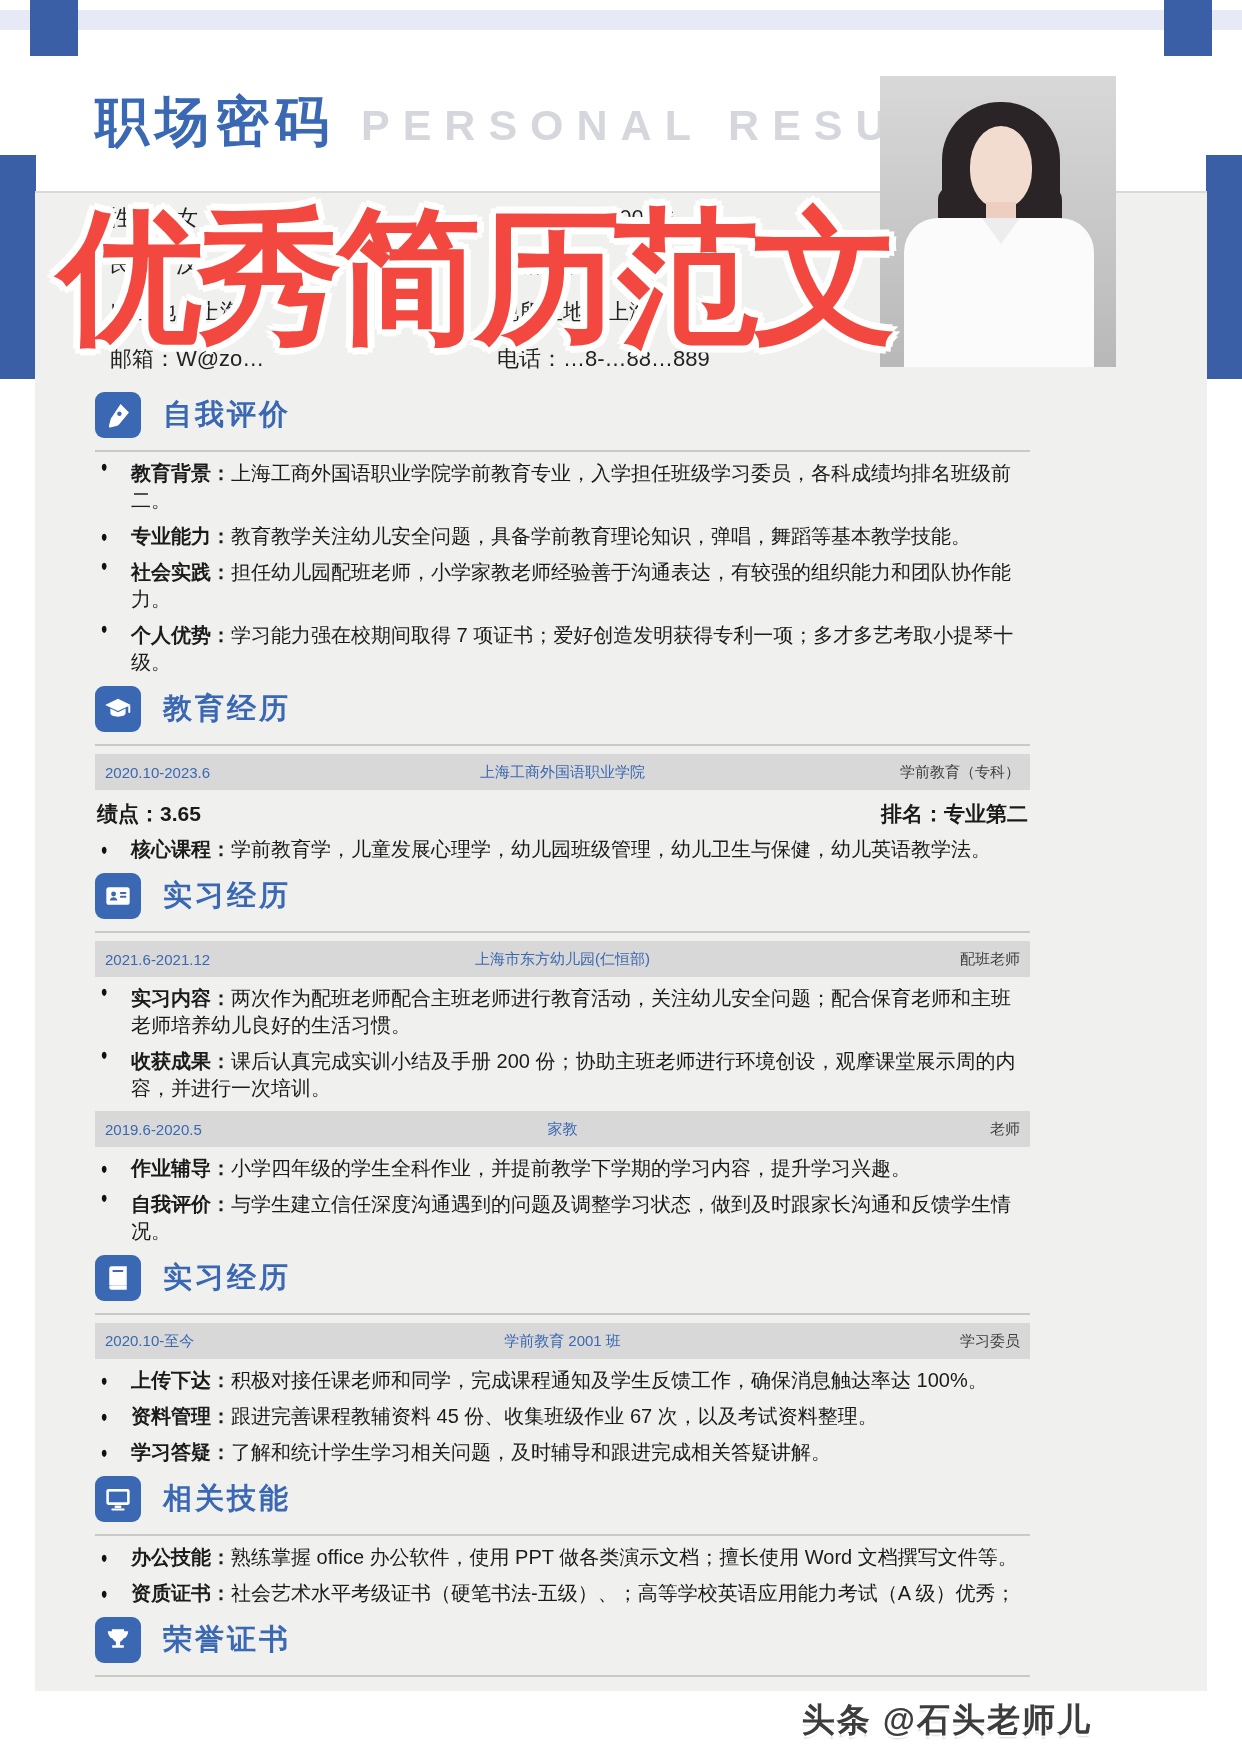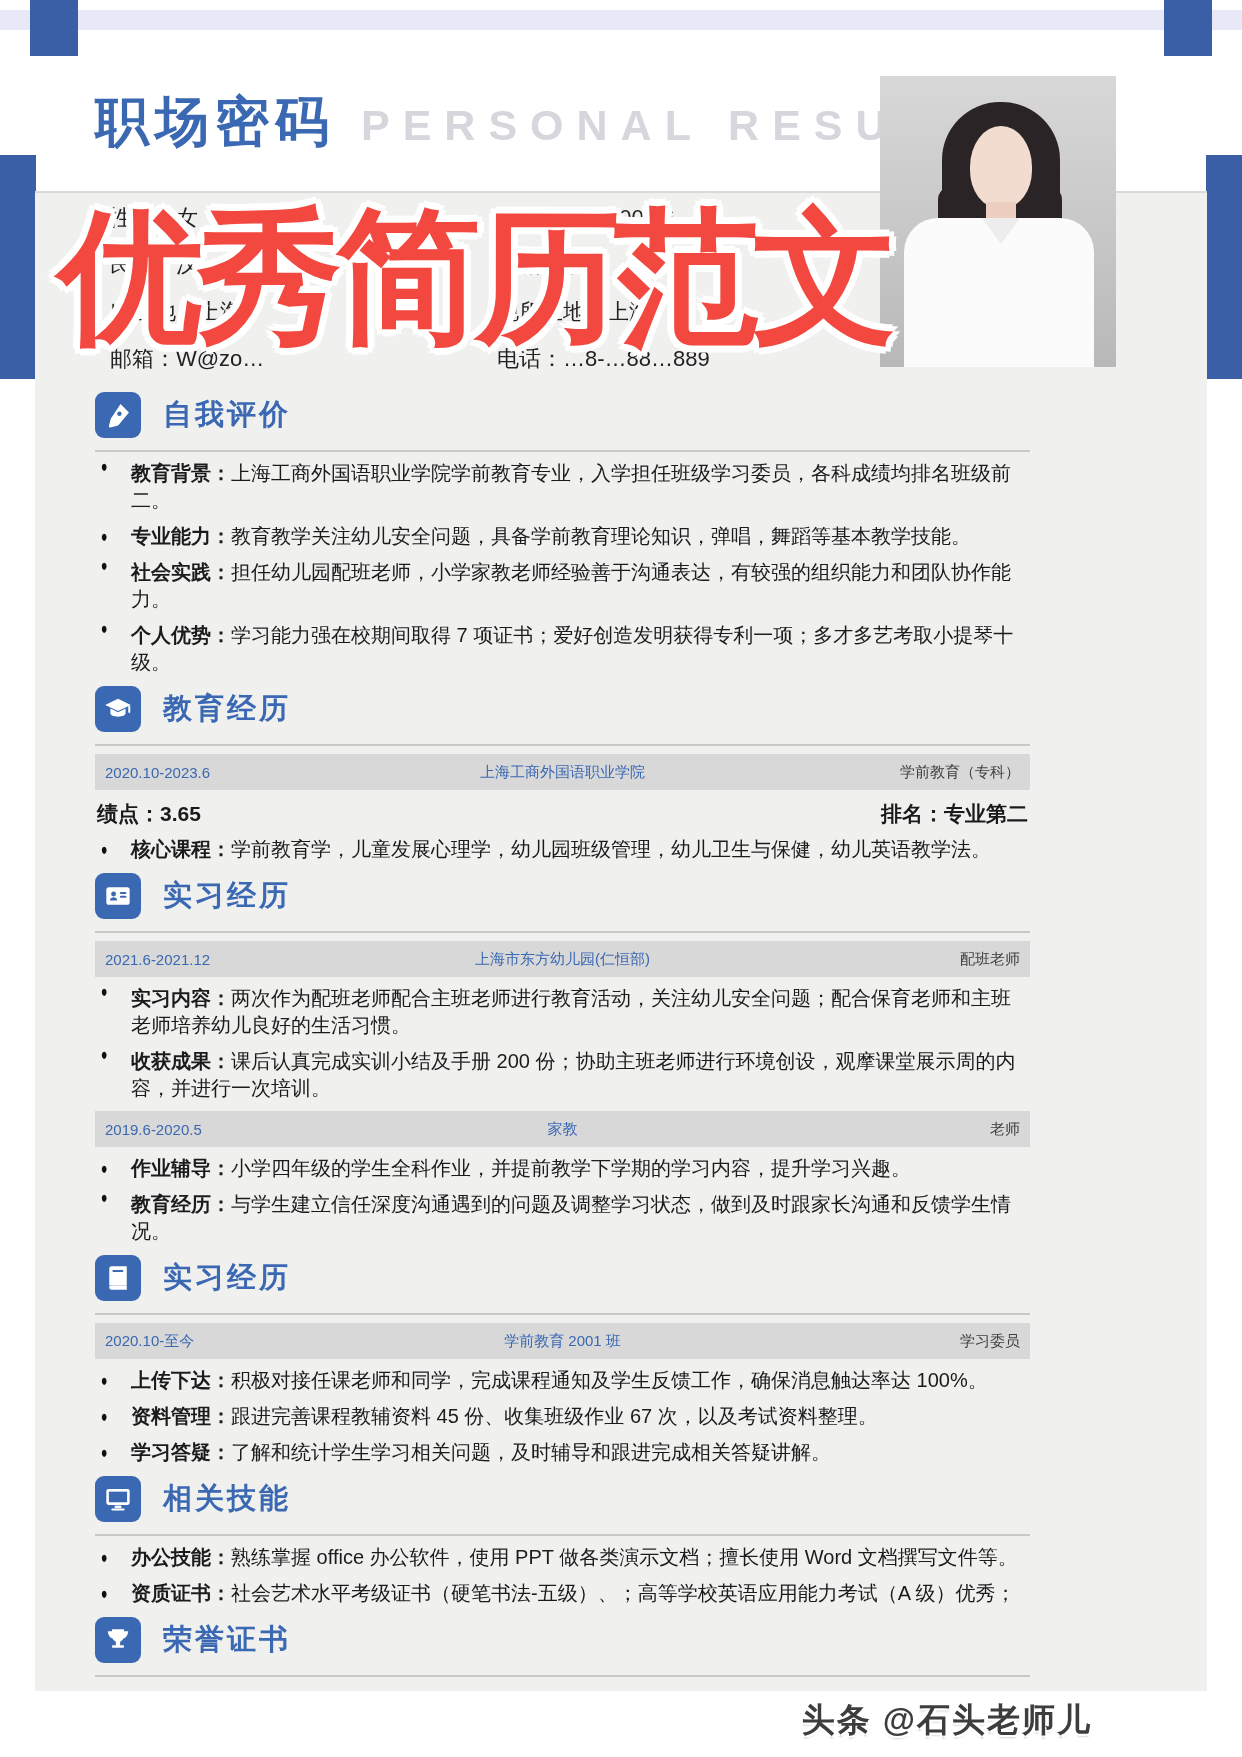--- a/index.html
+++ b/index.html
@@ -202,21 +202,21 @@
               <span class="bar-center">家教</span>
               <span class="bar-right">老师</span>
             </div>
             <ul class="bullets">
               <li class="bullet">
                 <span class="dot">●</span>
                 <p class="btext"><b>作业辅导：</b>小学四年级的学生全科作业，并提前教学下学期的学习内容，提升学习兴趣。</p>
               </li>
               <li class="bullet">
                 <span class="dot">●</span>
-                <p class="btext"><b>教育经历：</b>与学生建立信任深度沟通遇到的问题及调整学习状态，做到及时跟家长沟通和反馈学生情况。</p>
+                <p class="btext"><b>自我评价：</b>与学生建立信任深度沟通遇到的问题及调整学习状态，做到及时跟家长沟通和反馈学生情况。</p>
               </li>
             </ul>
           </section>
           <section class="sec">
             <div class="sec-head">
               <span class="sec-icon">
                 <svg viewBox="0 0 24 24">
                   <path d="M4.5 3.9C4.5 2.9 5.3 2 6.3 2h13.2v16.1H6.6c-.8 0-1.5.3-2.1.8z"></path>
                   <path d="M4.5 20.1c0-1.1.9-1.9 2.1-1.9h12.9V22H6.3c-1 0-1.8-.8-1.8-1.9z"></path>
                   <rect class="cut" x="7.2" y="5.2" width="9.4" height="1.6" rx=".8"></rect>

